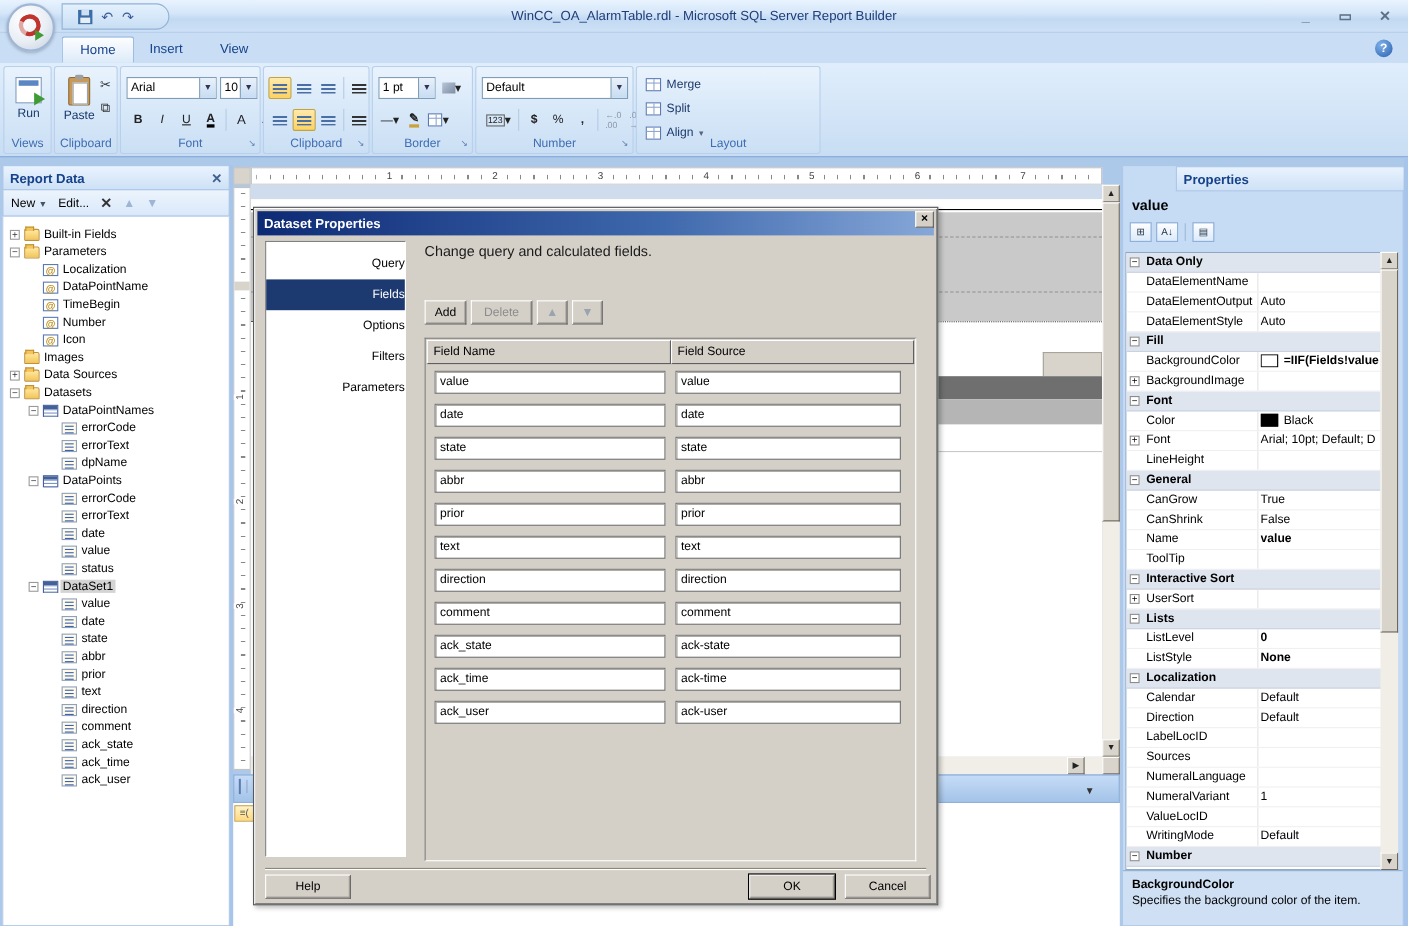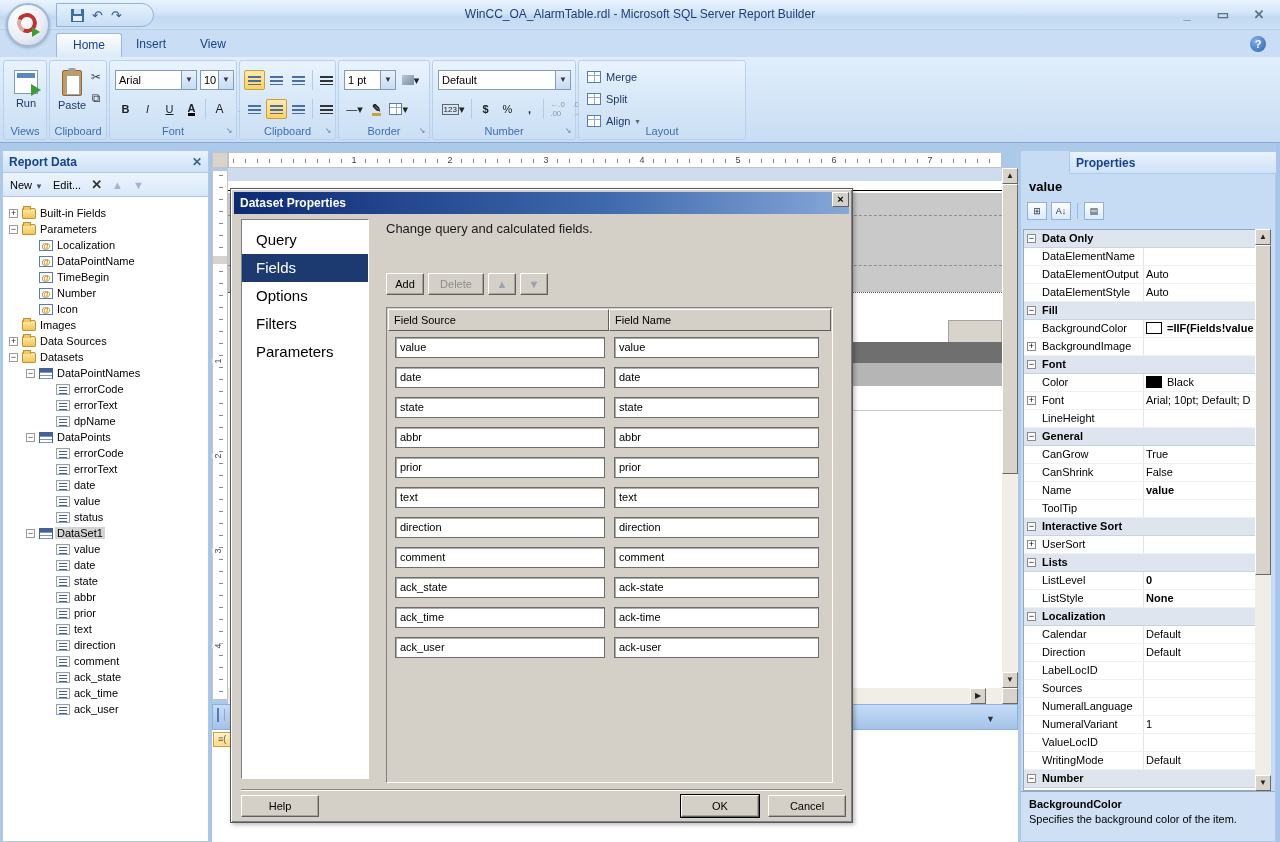--- a/index.html
+++ b/index.html
@@ -137,21 +137,21 @@
   
   .dialog { left:230px; top:188px; width:623px; height:635px; background:#d4d0c8;
     border:1px solid #565a5e; box-shadow:inset 1px 1px 0 #fff, inset -1px -1px 0 #808080, 2px 2px 4px rgba(0,0,0,.25); z-index:50; }
   .dlg-title { position:absolute; left:3px; top:3px; right:3px; height:22px;
     background:linear-gradient(90deg,#0d2a75,#3f69ad 60%,#86a7d8);
     color:#fff; font-weight:bold; font-size:12px; line-height:22px; padding-left:6px; }
   .dlg-x { position:absolute; right:3px; top:3px; width:17px; height:15px; background:#d4d0c8;
     border:1px solid; border-color:#fff #5f5f5f #5f5f5f #fff; text-align:center; line-height:13px; font-size:11px; font-weight:bold; color:#000; }
   .dlg-nav { position:absolute; left:10px; top:30px; width:128px; height:560px; background:#fff;
     border:1px solid; border-color:#808080 #fff #fff #808080; }
-  .dlg-tab { height:28px; line-height:28px; padding-left:14px; font-size:15px; color:#000; }
+  .dlg-tab { height:28px; line-height:28px; padding-left:14px; font-size:11px; color:#000;text-align:right; }
   .dlg-tab.active { background:#1d3a70; color:#fff; }
   .dlg-heading { position:absolute; left:155px; top:32px; font-size:13px; color:#1a1a1a; }
   .cbtn { position:absolute; height:22px; background:#d4d0c8; border:1px solid; border-color:#fff #5f5f5f #5f5f5f #fff;
     box-shadow:inset -1px -1px 0 #a8a49c; text-align:center; font-size:11px; line-height:20px; color:#000; }
   .cbtn.disabled { color:#8c8c8c; }
   .fields-table { position:absolute; left:155px; top:118px; width:447px; height:476px; background:#d4d0c8;
     border:1px solid; border-color:#808080 #fff #fff #808080; }
   .ft-headrow { position:absolute; left:1px; top:1px; right:1px; height:22px; display:flex; }
   .ft-head { background:#d4d0c8; border:1px solid; border-color:#fff #5f5f5f #5f5f5f #fff; font-size:11px; line-height:20px; padding-left:5px; }
   .frow-input { position:absolute; height:21px; background:#fff; border:1px solid #6d6d6d;
@@ -593,22 +593,22 @@
 
   <div class="dlg-heading">Change query and calculated fields.</div>
 
   <div class="cbtn" style="left:155px; top:84px; width:38px;">Add</div>
   <div class="cbtn disabled" style="left:197px; top:84px; width:56px;">Delete</div>
   <div class="cbtn disabled" style="left:257px; top:84px; width:28px; color:#9aa3b0;">▲</div>
   <div class="cbtn disabled" style="left:289px; top:84px; width:28px; color:#9aa3b0;">▼</div>
 
   <div class="fields-table">
     <div class="ft-headrow">
+      <div class="ft-head" style="width:222px;">Field Name</div>
       <div class="ft-head" style="flex:1;">Field Source</div>
-      <div class="ft-head" style="width:222px;">Field Name</div>
     </div>
     <div id="field-rows" style="position:absolute; left:0; top:23px; right:0; bottom:0;">
         <div class="frow-input" style="left: 8px; top: 6px; width: 210px;">value</div>
         <div class="frow-input" style="left: 227px; top: 6px; width: 205px;">value</div>
         <div class="frow-input" style="left: 8px; top: 36px; width: 210px;">date</div>
         <div class="frow-input" style="left: 227px; top: 36px; width: 205px;">date</div>
         <div class="frow-input" style="left: 8px; top: 66px; width: 210px;">state</div>
         <div class="frow-input" style="left: 227px; top: 66px; width: 205px;">state</div>
         <div class="frow-input" style="left: 8px; top: 96px; width: 210px;">abbr</div>
         <div class="frow-input" style="left: 227px; top: 96px; width: 205px;">abbr</div>

